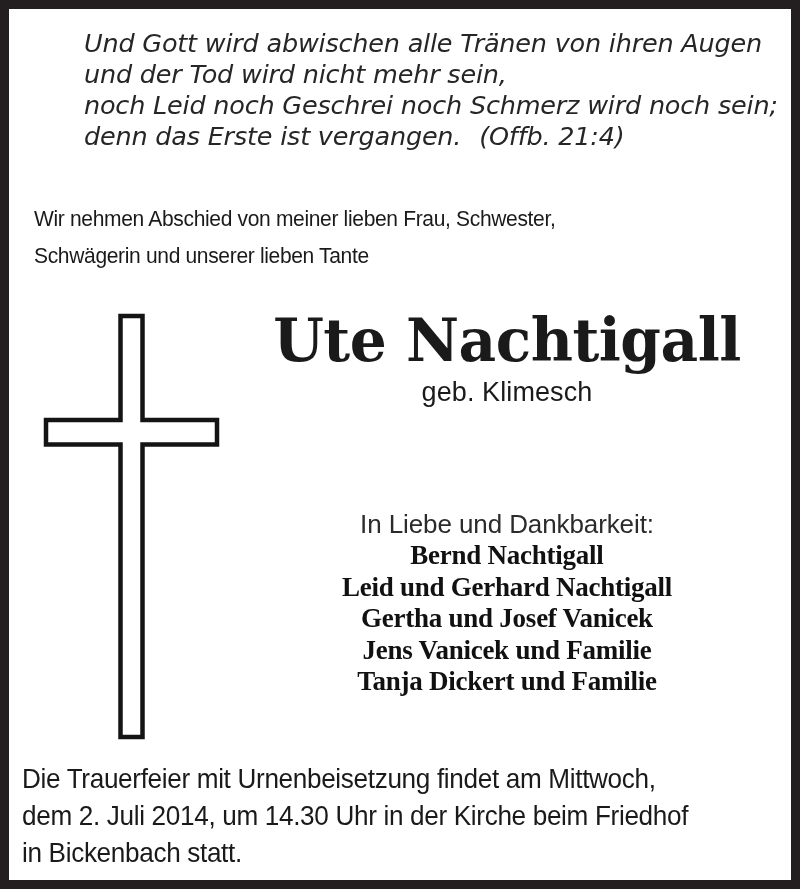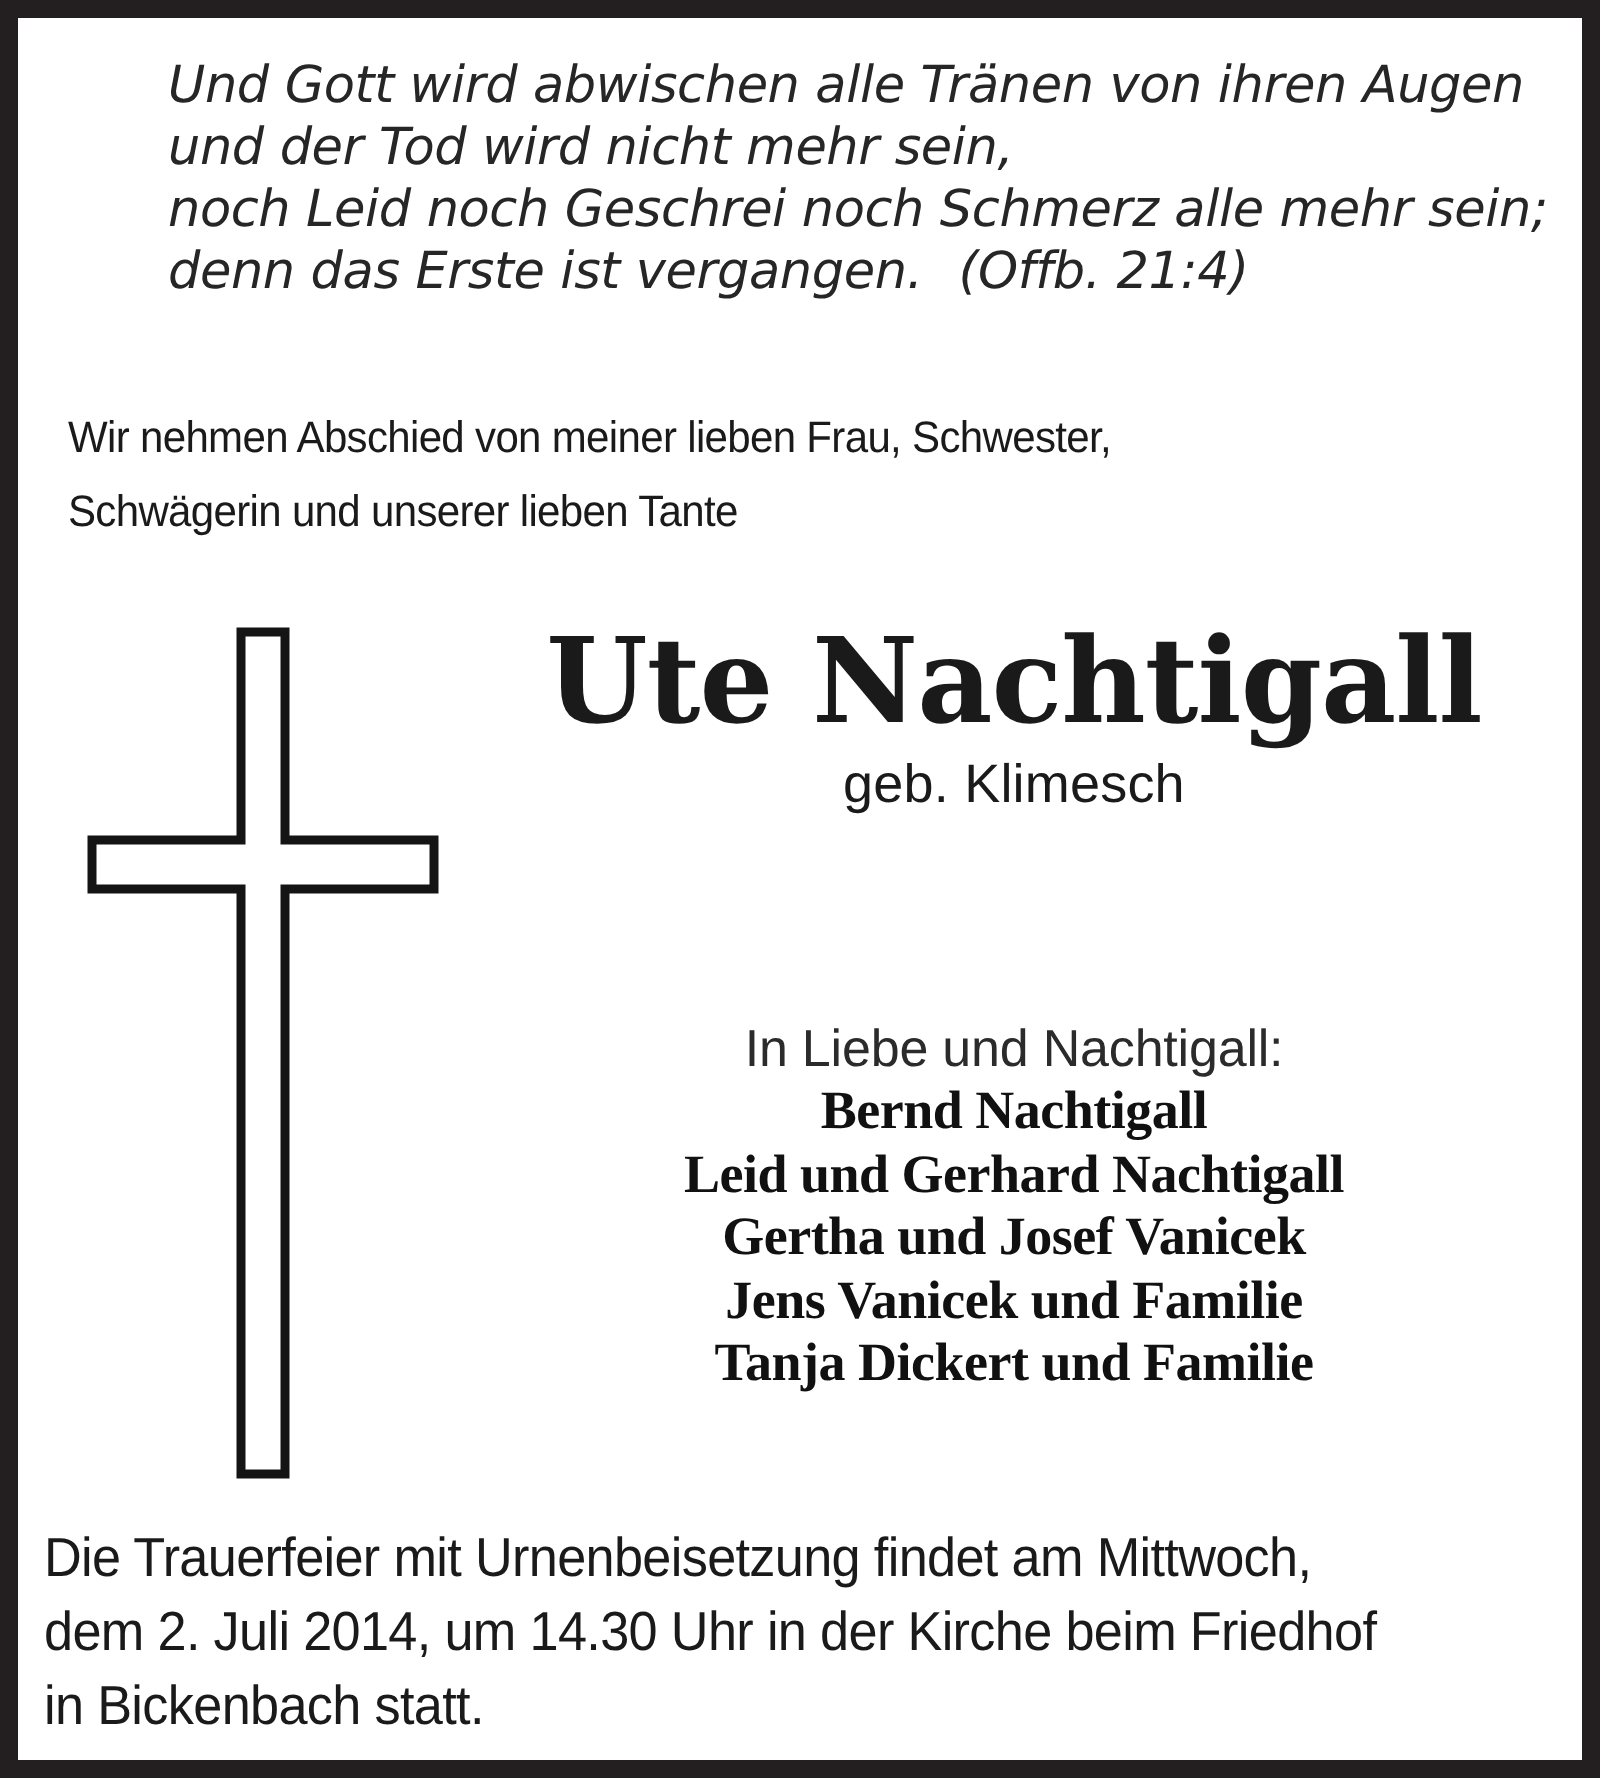--- a/index.html
+++ b/index.html
@@ -171,21 +171,21 @@
 </style>
 </head>
 <body>
 
 <div class="notice">
   <div class="inner">
 
     <div class="verse">
       <span class="verse-line">Und Gott wird abwischen alle Tränen von ihren Augen</span>
       <span class="verse-line">und der Tod wird nicht mehr sein,</span>
-      <span class="verse-line">noch Leid noch Geschrei noch Schmerz alle mehr sein;</span>
+      <span class="verse-line">noch Leid noch Geschrei noch Schmerz wird noch sein;</span>
       <span class="verse-last">
         <span>denn das Erste ist vergangen.</span>
         <span class="verse-ref">(Offb. 21:4)</span>
       </span>
     </div>
 
     <div class="intro">
       <span class="intro-line">Wir nehmen Abschied von meiner lieben Frau, Schwester,</span>
       <span class="intro-line">Schwägerin und unserer lieben Tante</span>
     </div>
@@ -207,21 +207,21 @@
                  Z" fill="#ffffff" stroke="#141414" stroke-width="4.5" stroke-linejoin="miter"></path>
       </svg>
     </div>
 
     <div class="name-block">
       <div class="deceased-name">Ute Nachtigall</div>
       <div class="maiden-name">geb. Klimesch</div>
     </div>
 
     <div class="family">
-      <div class="family-header">In Liebe und Nachtigall:</div>
+      <div class="family-header">In Liebe und Dankbarkeit:</div>
       <div class="family-name">Bernd Nachtigall</div>
       <div class="family-name">Leid und Gerhard Nachtigall</div>
       <div class="family-name">Gertha und Josef Vanicek</div>
       <div class="family-name">Jens Vanicek und Familie</div>
       <div class="family-name">Tanja Dickert und Familie</div>
     </div>
 
     <div class="closing">
       <span class="closing-line">Die Trauerfeier mit Urnenbeisetzung findet am Mittwoch,</span>
       <span class="closing-line">dem 2. Juli 2014, um 14.30 Uhr in der Kirche beim Friedhof</span>

